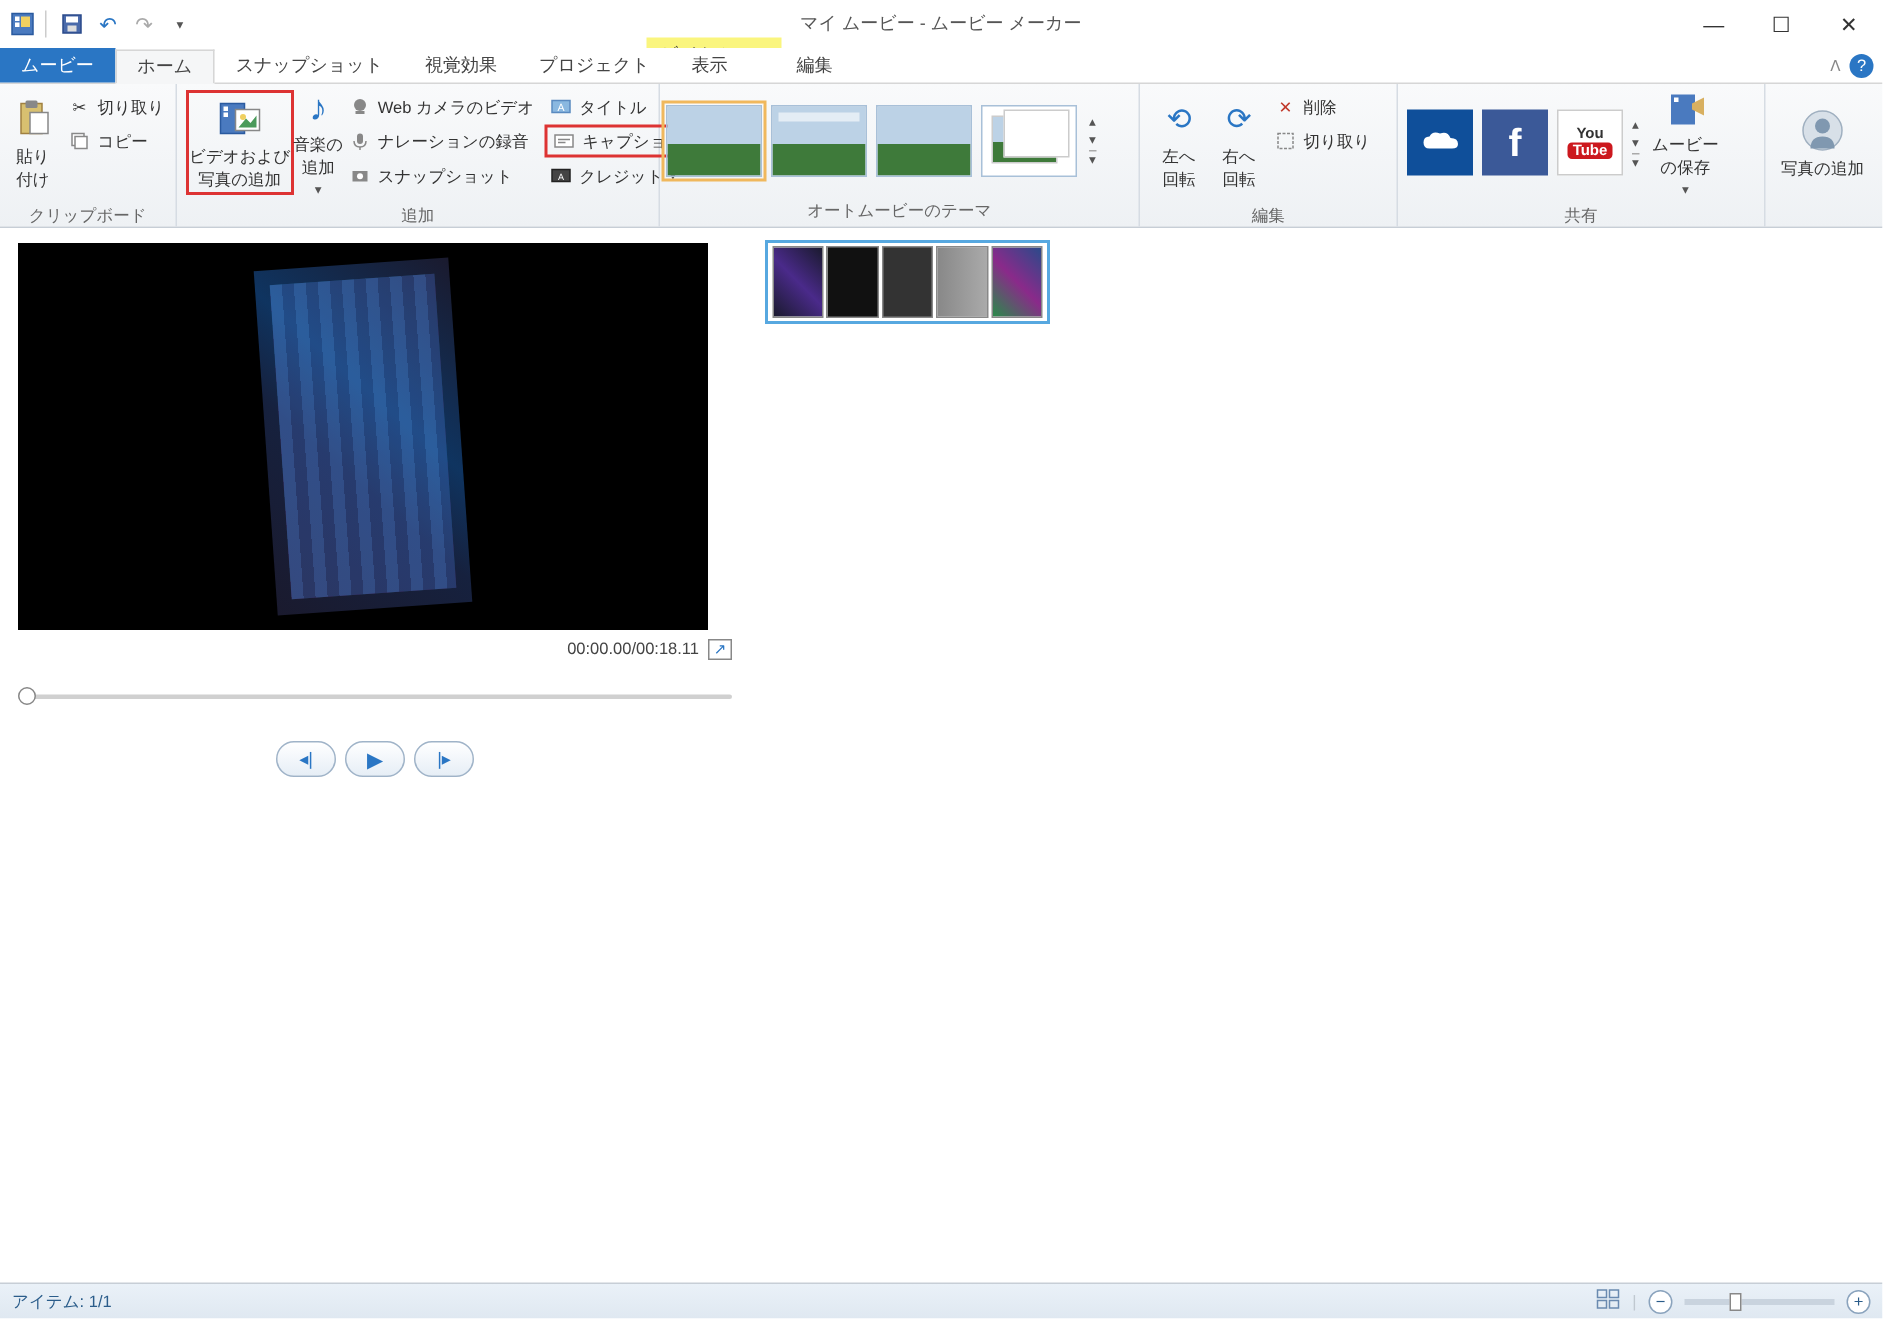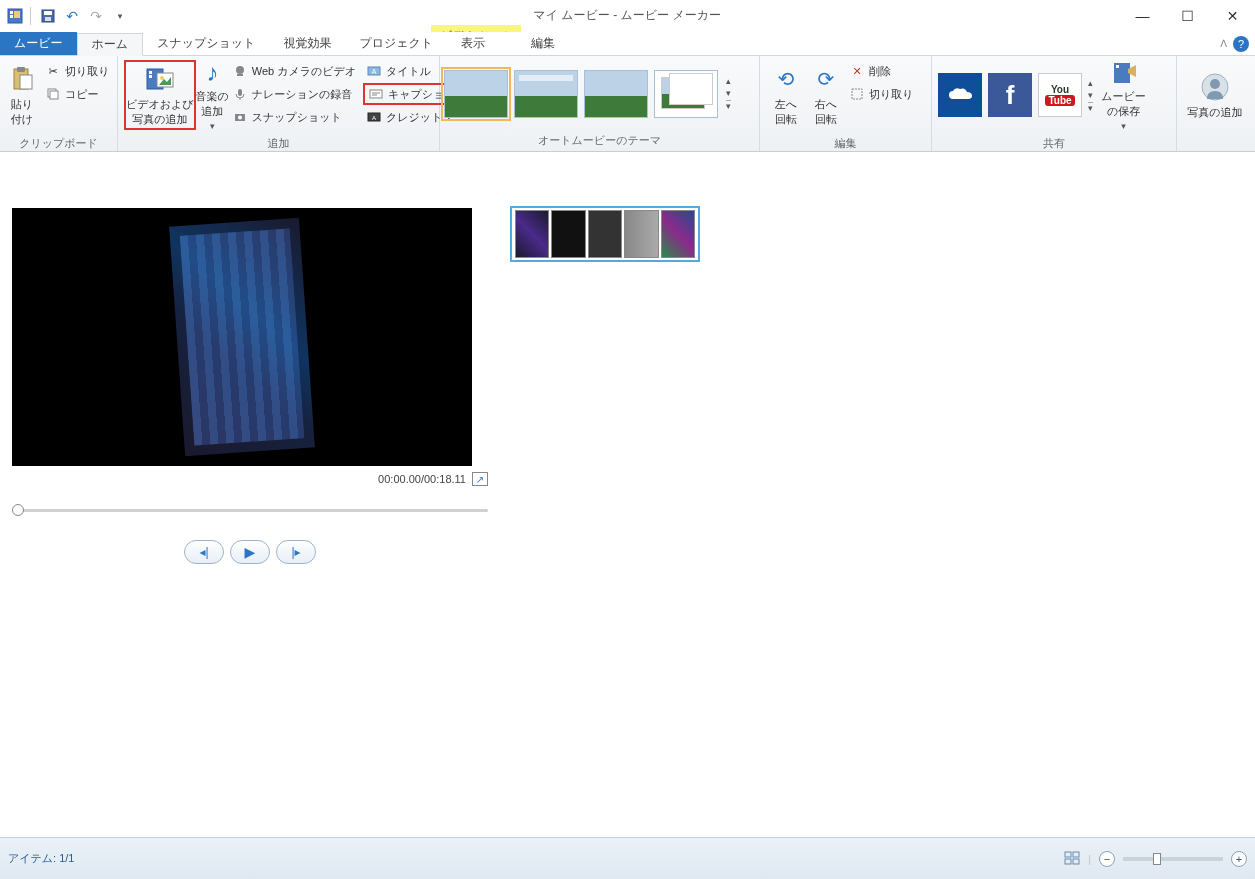--- a/index.html
+++ b/index.html
@@ -36,37 +36,37 @@
 .ic { width: 16px; height: 16px; display: inline-flex; align-items: center; justify-content: center; }
 .ic32 { width: 32px; height: 32px; display: inline-flex; align-items: center; justify-content: center; }
 
 .themes { display: flex; align-items: center; gap: 6px; padding: 4px; }
 .theme-thumb { width: 64px; height: 48px; border: 1px solid #a8c0d8; background: linear-gradient(#bcd2e6 55%, #3e7a3a 55%); position: relative; }
 .theme-thumb.sel { outline: 2px solid #f0b85d; outline-offset: 1px; }
 .sharebtn { width: 44px; height: 44px; display:flex; align-items:center; justify-content:center; color:#fff; font-weight:bold; font-size:12px; }
 .drop-arrow { font-size:9px; color:#555; }
 
 
-.workarea { flex:1; display:flex;margin-top:46px; }
+.workarea { flex:1; display:flex; }
 .preview-pane { width: 500px; padding: 10px 12px; display:flex; flex-direction:column; }
 .preview-video { width: 460px; height: 258px; background:#000; display:flex; align-items:center; justify-content:center; }
 .preview-info { display:flex; justify-content:flex-end; align-items:center; gap:6px; margin-top:6px; font-size:11px; color:#444; }
 .preview-info .fs { border:1px solid #888; width:16px; height:14px; display:flex; align-items:center; justify-content:center; color:#2a76c4; font-size:10px; }
 .scrubber { height: 20px; position:relative; margin-top:14px; }
 .scrubber .track { position:absolute; top:9px; left:0; right:0; height:3px; background:#d0d0d0; border-radius:2px; }
 .scrubber .thumb { position:absolute; top:4px; left:0; width:12px; height:12px; border:1px solid #888; background:#fff; border-radius:50%; }
 .play-controls { display:flex; justify-content:center; gap:6px; margin-top:20px; }
 .pc-btn { width:40px; height:24px; border:1px solid #9fb3c8; border-radius:12px; background:linear-gradient(#fff,#e6eef6); display:flex; align-items:center; justify-content:center; color:#2a76c4; font-size:12px; }
 
 .timeline-pane { flex:1; padding: 8px 10px; }
 .clip { width: 190px; height: 56px; border: 2px solid #57a8e0; display:flex; align-items:center; padding:2px; background:#fff; }
 .clip .frame { flex:1; height:100%; background:#111; border:1px solid #888; margin:0 1px; }
 
 
-.statusbar { height:42px; background:linear-gradient(#eaf1f8,#dfe8f1); border-top:1px solid #c7ced6; display:flex; align-items:center; font-size:11px; color:#2a5c8a; padding:0 8px; }
+.statusbar { height:24px; background:linear-gradient(#eaf1f8,#dfe8f1); border-top:1px solid #c7ced6; display:flex; align-items:center; font-size:11px; color:#2a5c8a; padding:0 8px; }
 .sb-right { margin-left:auto; display:flex; align-items:center; gap:8px; }
 .zoom-track { width:100px; height:4px; background:#c9d3de; position:relative; }
 .zoom-thumb { position:absolute; top:-4px; left:30px; width:8px; height:12px; background:#fff; border:1px solid #888; }
 .circ { width:16px; height:16px; border:1px solid #8aa3bd; border-radius:50%; display:flex; align-items:center; justify-content:center; color:#2a5c8a; font-size:11px; background:#fff; }
 
 
 .kbd-sim { width:130px; height:230px; background: linear-gradient(45deg,#1a1a2e 0%, #16213e 40%, #0f3460 60%, #1a1a2e 100%); position:relative; transform: rotate(-4deg); }
 .kbd-sim::before { content:""; position:absolute; inset:10px; background: repeating-linear-gradient(90deg, #2a4a8a 0 8px, #1a2a5a 8px 16px), repeating-linear-gradient(0deg, rgba(255,0,200,0.2) 0 12px, rgba(0,200,255,0.2) 12px 24px); mix-blend-mode: screen; opacity:0.7; }
 </style>
 </head>

